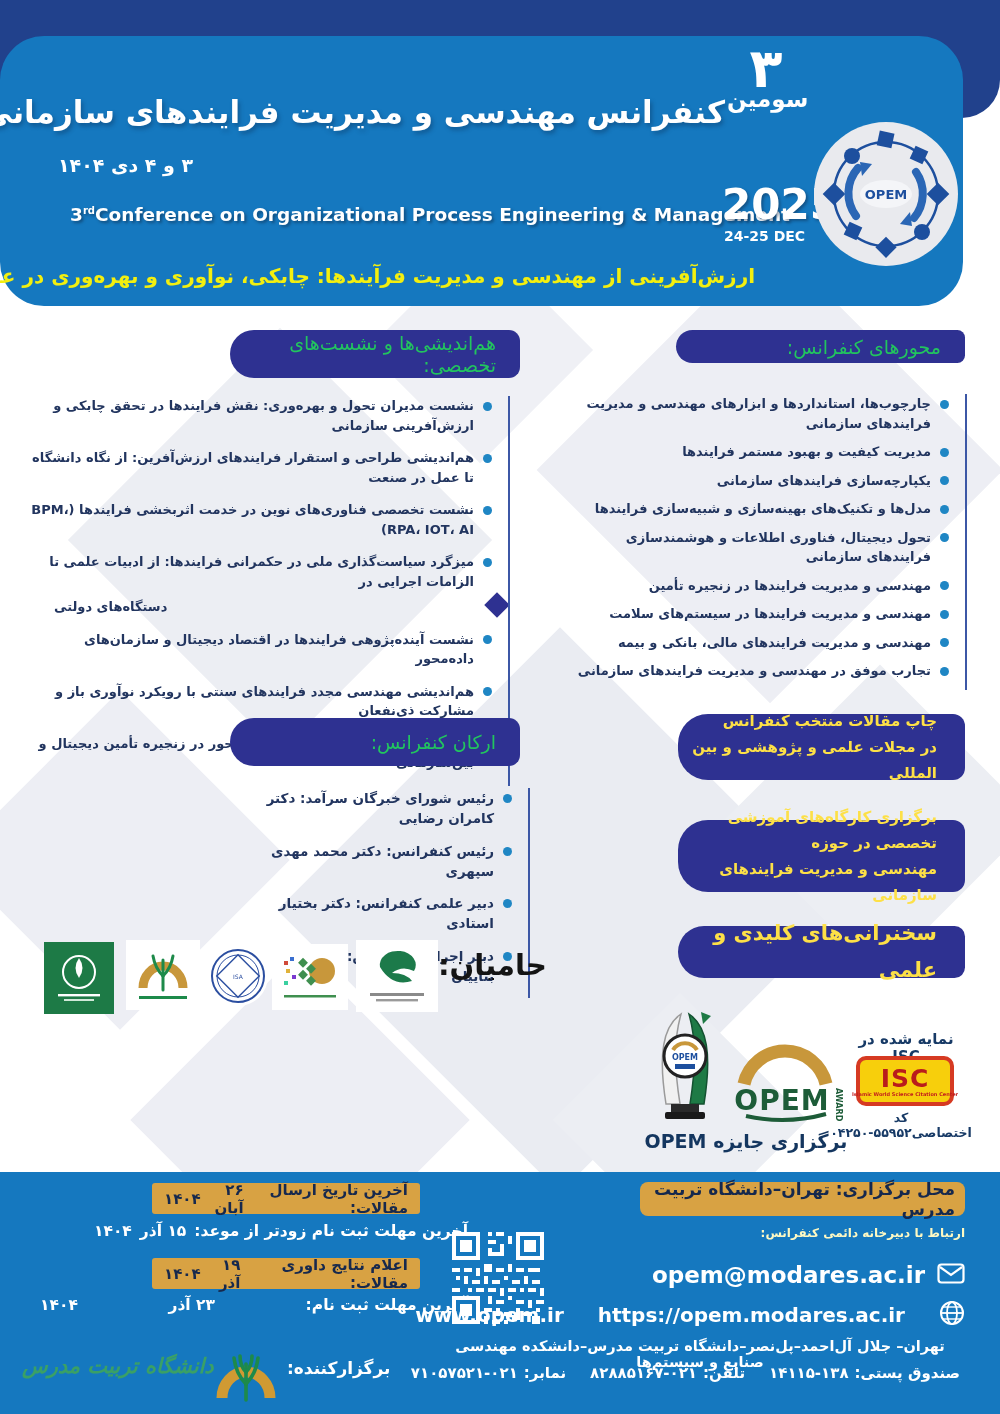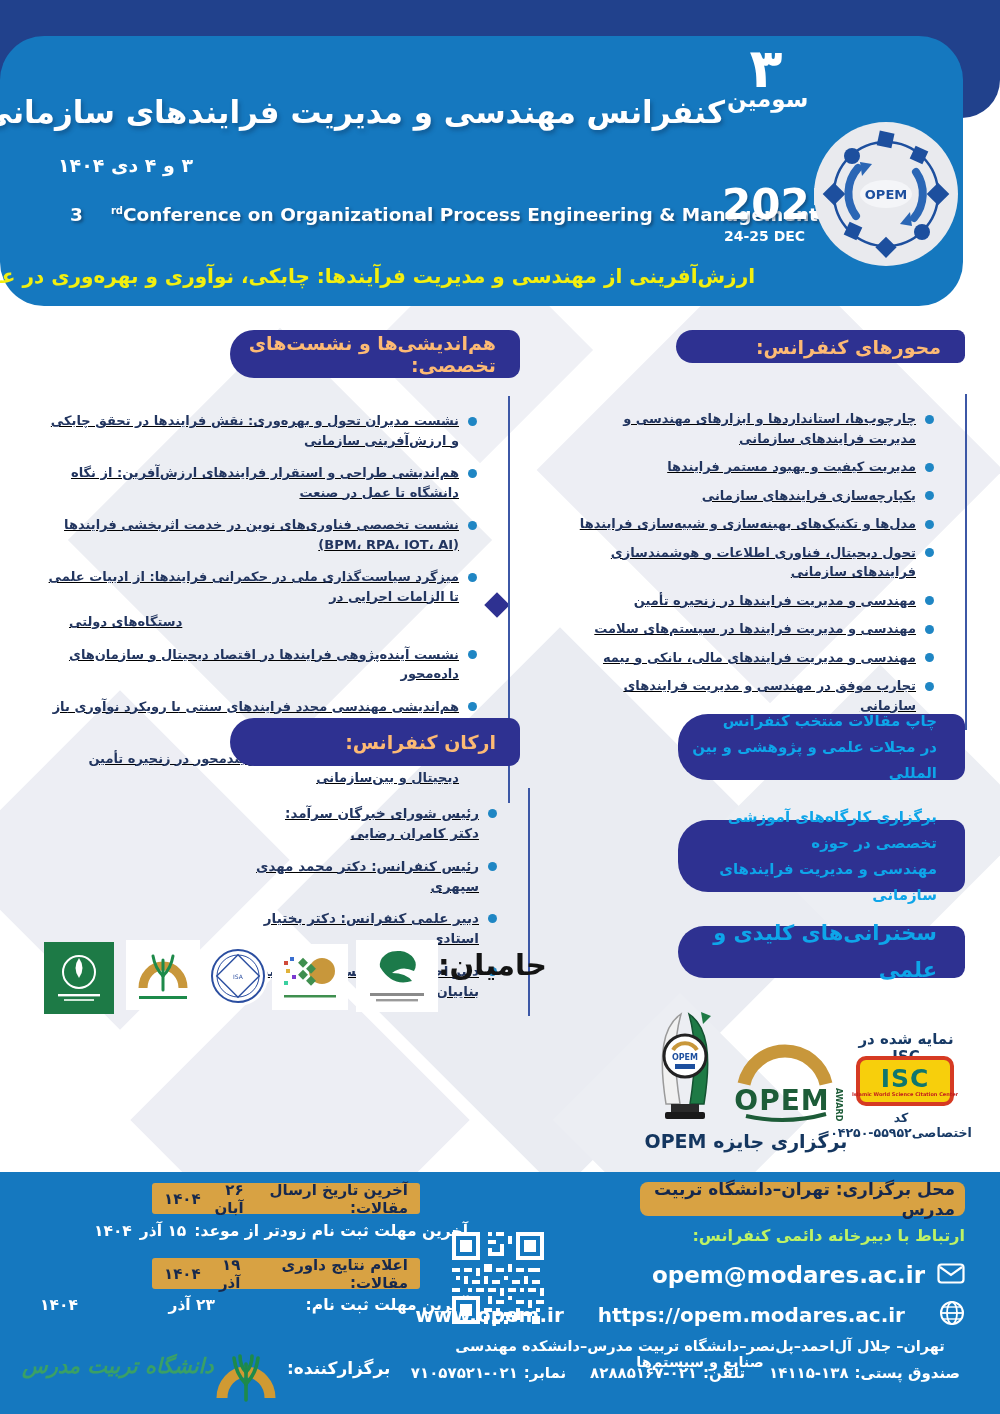--- a/index.html
+++ b/index.html
@@ -13,74 +13,74 @@
   .hcard{position:absolute;left:0;top:36px;width:963px;height:270px;background:#1578bf;
          border-radius:44px;z-index:2;}
   .ord-wrap{position:absolute;right:158px;top:6px;width:78px;text-align:center;color:#fff;}
   .ord-digit{font-size:54px;font-weight:bold;line-height:1;display:block;}
   .ord-word{font-size:23px;font-weight:bold;display:block;margin-top:-10px;}
   .fa-title{position:absolute;right:238px;top:58px;color:#fff;font-size:31px;font-weight:bold;
             direction:rtl;white-space:nowrap;text-shadow:2px 3px 4px rgba(10,35,70,.35);}
   .fa-date{position:absolute;left:58px;top:118px;color:#fff;font-weight:bold;font-size:19px;direction:rtl;}
   .en-line{position:absolute;left:70px;top:168px;color:#fff;font-weight:bold;font-size:18.5px;
            white-space:nowrap;text-shadow:2px 2px 3px rgba(15,40,70,.55);}
-  .en-line sup{font-size:10px;vertical-align:super;margin-left:28px;}
+  .en-line sup{font-size:10px;vertical-align:super;}
   .year-big{position:absolute;left:722px;top:148px;color:#fff;font-weight:bold;font-size:42px;line-height:1;
             text-shadow:2px 2px 3px rgba(15,40,70,.45);}
   .date-en{position:absolute;left:724px;top:192px;color:#fff;font-weight:bold;font-size:14px;}
   .tagline{position:absolute;right:208px;top:228px;color:#f3ef0f;font-weight:bold;font-size:20px;
            direction:rtl;white-space:nowrap;}
   .logo-wrap{position:absolute;left:812px;top:84px;width:148px;height:148px;}
   
-  .pill{position:absolute;background:#2e3191;color:#fdba74;font-weight:bold;direction:rtl;
+  .pill{position:absolute;background:#2e3191;color:#22c55e;font-weight:normal;direction:rtl;
         display:flex;align-items:center;border-radius:26px 12px 12px 26px;z-index:3;}
   .pill .ptxt{padding-right:24px;font-size:19px;}
-  .infopill{position:absolute;background:#2e3191;color:#0ea5e9;direction:rtl;text-align:right;
+  .infopill{position:absolute;background:#2e3191;color:#fde047;direction:rtl;text-align:right;
             border-radius:30px 12px 12px 30px;display:flex;flex-direction:column;justify-content:center;
             z-index:3;font-size:15px;font-weight:bold;line-height:1.75;padding:0 28px 0 10px;box-sizing:border-box;}
   
   .blist{position:absolute;direction:rtl;border-right:2.5px solid #3c57a6;padding-right:14px;
          box-sizing:border-box;z-index:3;}
-  .blist ul{list-style:none;margin:15px;padding:0;text-decoration:underline;}
+  .blist ul{list-style:none;margin:0;padding:0;}
   .blist li{position:relative;padding-right:20px;color:#22355f;font-weight:bold;font-size:13px;
             line-height:1.5;text-align:right;}
   .blist li::before{content:"";position:absolute;right:2px;top .45em;top:.45em;width:9px;height:9px;
             border-radius:50%;background:#1f86c4;}
   .l-sessions li{margin-bottom:13px;}
   .l-tracks li{margin-bottom:9px;}
   .l-pillars li{margin-bottom:12px;font-size:13.5px;}
   .cont-left{text-align:left;padding-left:26px;padding-top:6px;font-weight:bold;}
   
   .sponsor-label{position:absolute;left:438px;top:948px;font-size:29px;font-weight:bold;color:#141414;
                  direction:rtl;z-index:3;}
   .tile{position:absolute;background:#fff;z-index:3;display:flex;align-items:center;justify-content:center;}
   
   .award-caption{position:absolute;left:640px;top:1130px;width:212px;text-align:center;color:#14365f;
                  font-weight:bold;font-size:19px;direction:rtl;z-index:3;}
   .isc-title{position:absolute;left:845px;top:1030px;width:122px;direction:ltr;text-align:center;
              color:#173a66;font-weight:bold;font-size:15px;z-index:3;}
   .isc-box{position:absolute;left:856px;top:1056px;width:98px;height:50px;background:#f7cf0c;
            border:4px solid #d63a22;border-radius:10px;box-sizing:border-box;z-index:3;
            display:flex;flex-direction:column;align-items:center;justify-content:center;}
-  .isc-big{font-size:25px;font-weight:bold;color:#0f766e;line-height:1;letter-spacing:1px;}
+  .isc-big{font-size:25px;font-weight:bold;color:#b91c1c;line-height:1;letter-spacing:1px;}
   .isc-sub{font-size:5px;color:#c21d1d;font-weight:bold;white-space:nowrap;}
   .isc-code{position:absolute;left:826px;top:1110px;width:150px;direction:rtl;color:#173a66;
             font-weight:bold;font-size:12.5px;text-align:center;z-index:3;}
   .num{direction:ltr;unicode-bidi:isolate;}
   
   .footer{position:absolute;left:0;top:1172px;width:1000px;height:242px;background:#1578bf;z-index:2;}
   .gold-row{position:absolute;background:#d8a243;color:#17294d;font-weight:bold;font-size:15px;
             direction:rtl;display:flex;align-items:center;justify-content:space-between;
             padding:0 12px;border-radius:3px;box-sizing:border-box;}
   .plain-row{position:absolute;color:#fff;font-weight:bold;font-size:15.5px;direction:rtl;
              display:flex;align-items:center;}
   .venue{position:absolute;left:640px;top:10px;width:325px;height:34px;background:#d8a243;color:#15284d;
          font-weight:bold;font-size:17px;direction:rtl;display:flex;align-items:center;
          padding:0 10px;box-sizing:border-box;border-radius:8px;}
-  .secr{position:absolute;right:35px;top:54px;color:#bef264;font-weight:bold;font-size:16px;direction:rtl;}
+  .secr{position:absolute;right:35px;top:54px;color:#fef9c3;font-weight:bold;font-size:12px;direction:rtl;}
   .email-row{position:absolute;right:35px;top:90px;display:flex;align-items:center;gap:12px;color:#fff;text-align:center;}
   .email-txt{font-size:23px;font-weight:bold;}
   .web-row{position:absolute;right:35px;top:128px;display:flex;align-items:center;gap:34px;color:#fff;}
   .url-txt{font-size:20px;font-weight:bold;}
   .addr{position:absolute;left:440px;right:40px;top:166px;text-align:center;color:#fff;direction:rtl;
         font-weight:bold;font-size:14.5px;}
   .phones{position:absolute;right:40px;top:192px;direction:rtl;display:flex;gap:24px;color:#fff;
           font-weight:bold;font-size:15px;white-space:nowrap;}
   .phones .pair{display:flex;gap:6px;}
   .organizer{position:absolute;left:287px;top:186px;color:#fff;font-weight:bold;font-size:17px;direction:rtl;}

